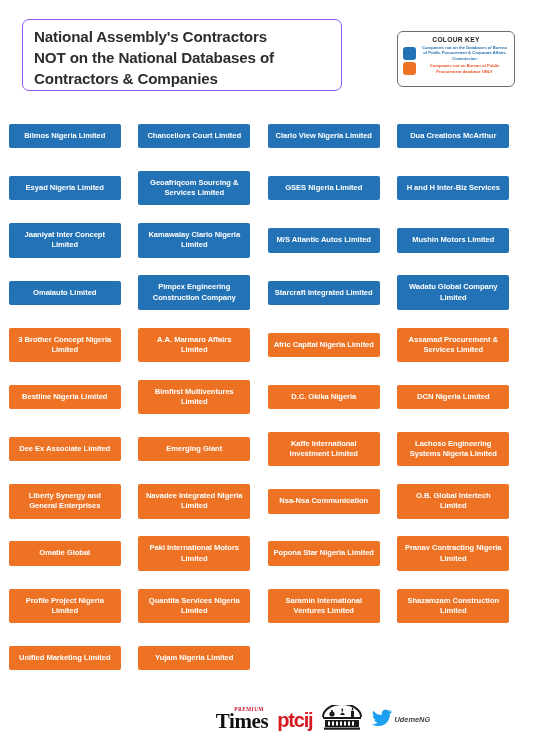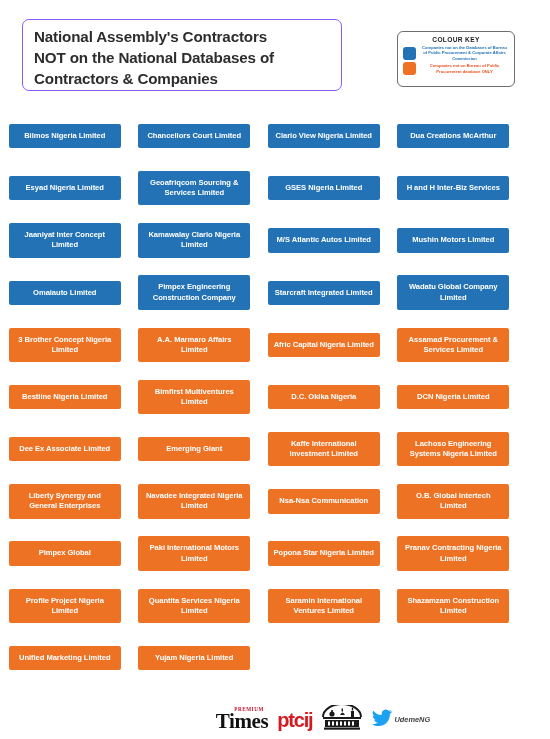--- a/index.html
+++ b/index.html
@@ -299,21 +299,21 @@
     <div class="cell">
       <div class="chip orange">Navadee Integrated Nigeria Limited</div>
     </div>
     <div class="cell">
       <div class="chip orange">Nsa-Nsa Communication</div>
     </div>
     <div class="cell">
       <div class="chip orange">O.B. Global Intertech Limited</div>
     </div>
     <div class="cell">
-      <div class="chip orange">Pimpex Global</div>
+      <div class="chip orange">Omatie Global</div>
     </div>
     <div class="cell">
       <div class="chip orange">Paki International Motors Limited</div>
     </div>
     <div class="cell">
       <div class="chip orange">Popona Star Nigeria Limited</div>
     </div>
     <div class="cell">
       <div class="chip orange">Pranav Contracting Nigeria Limited</div>
     </div>

